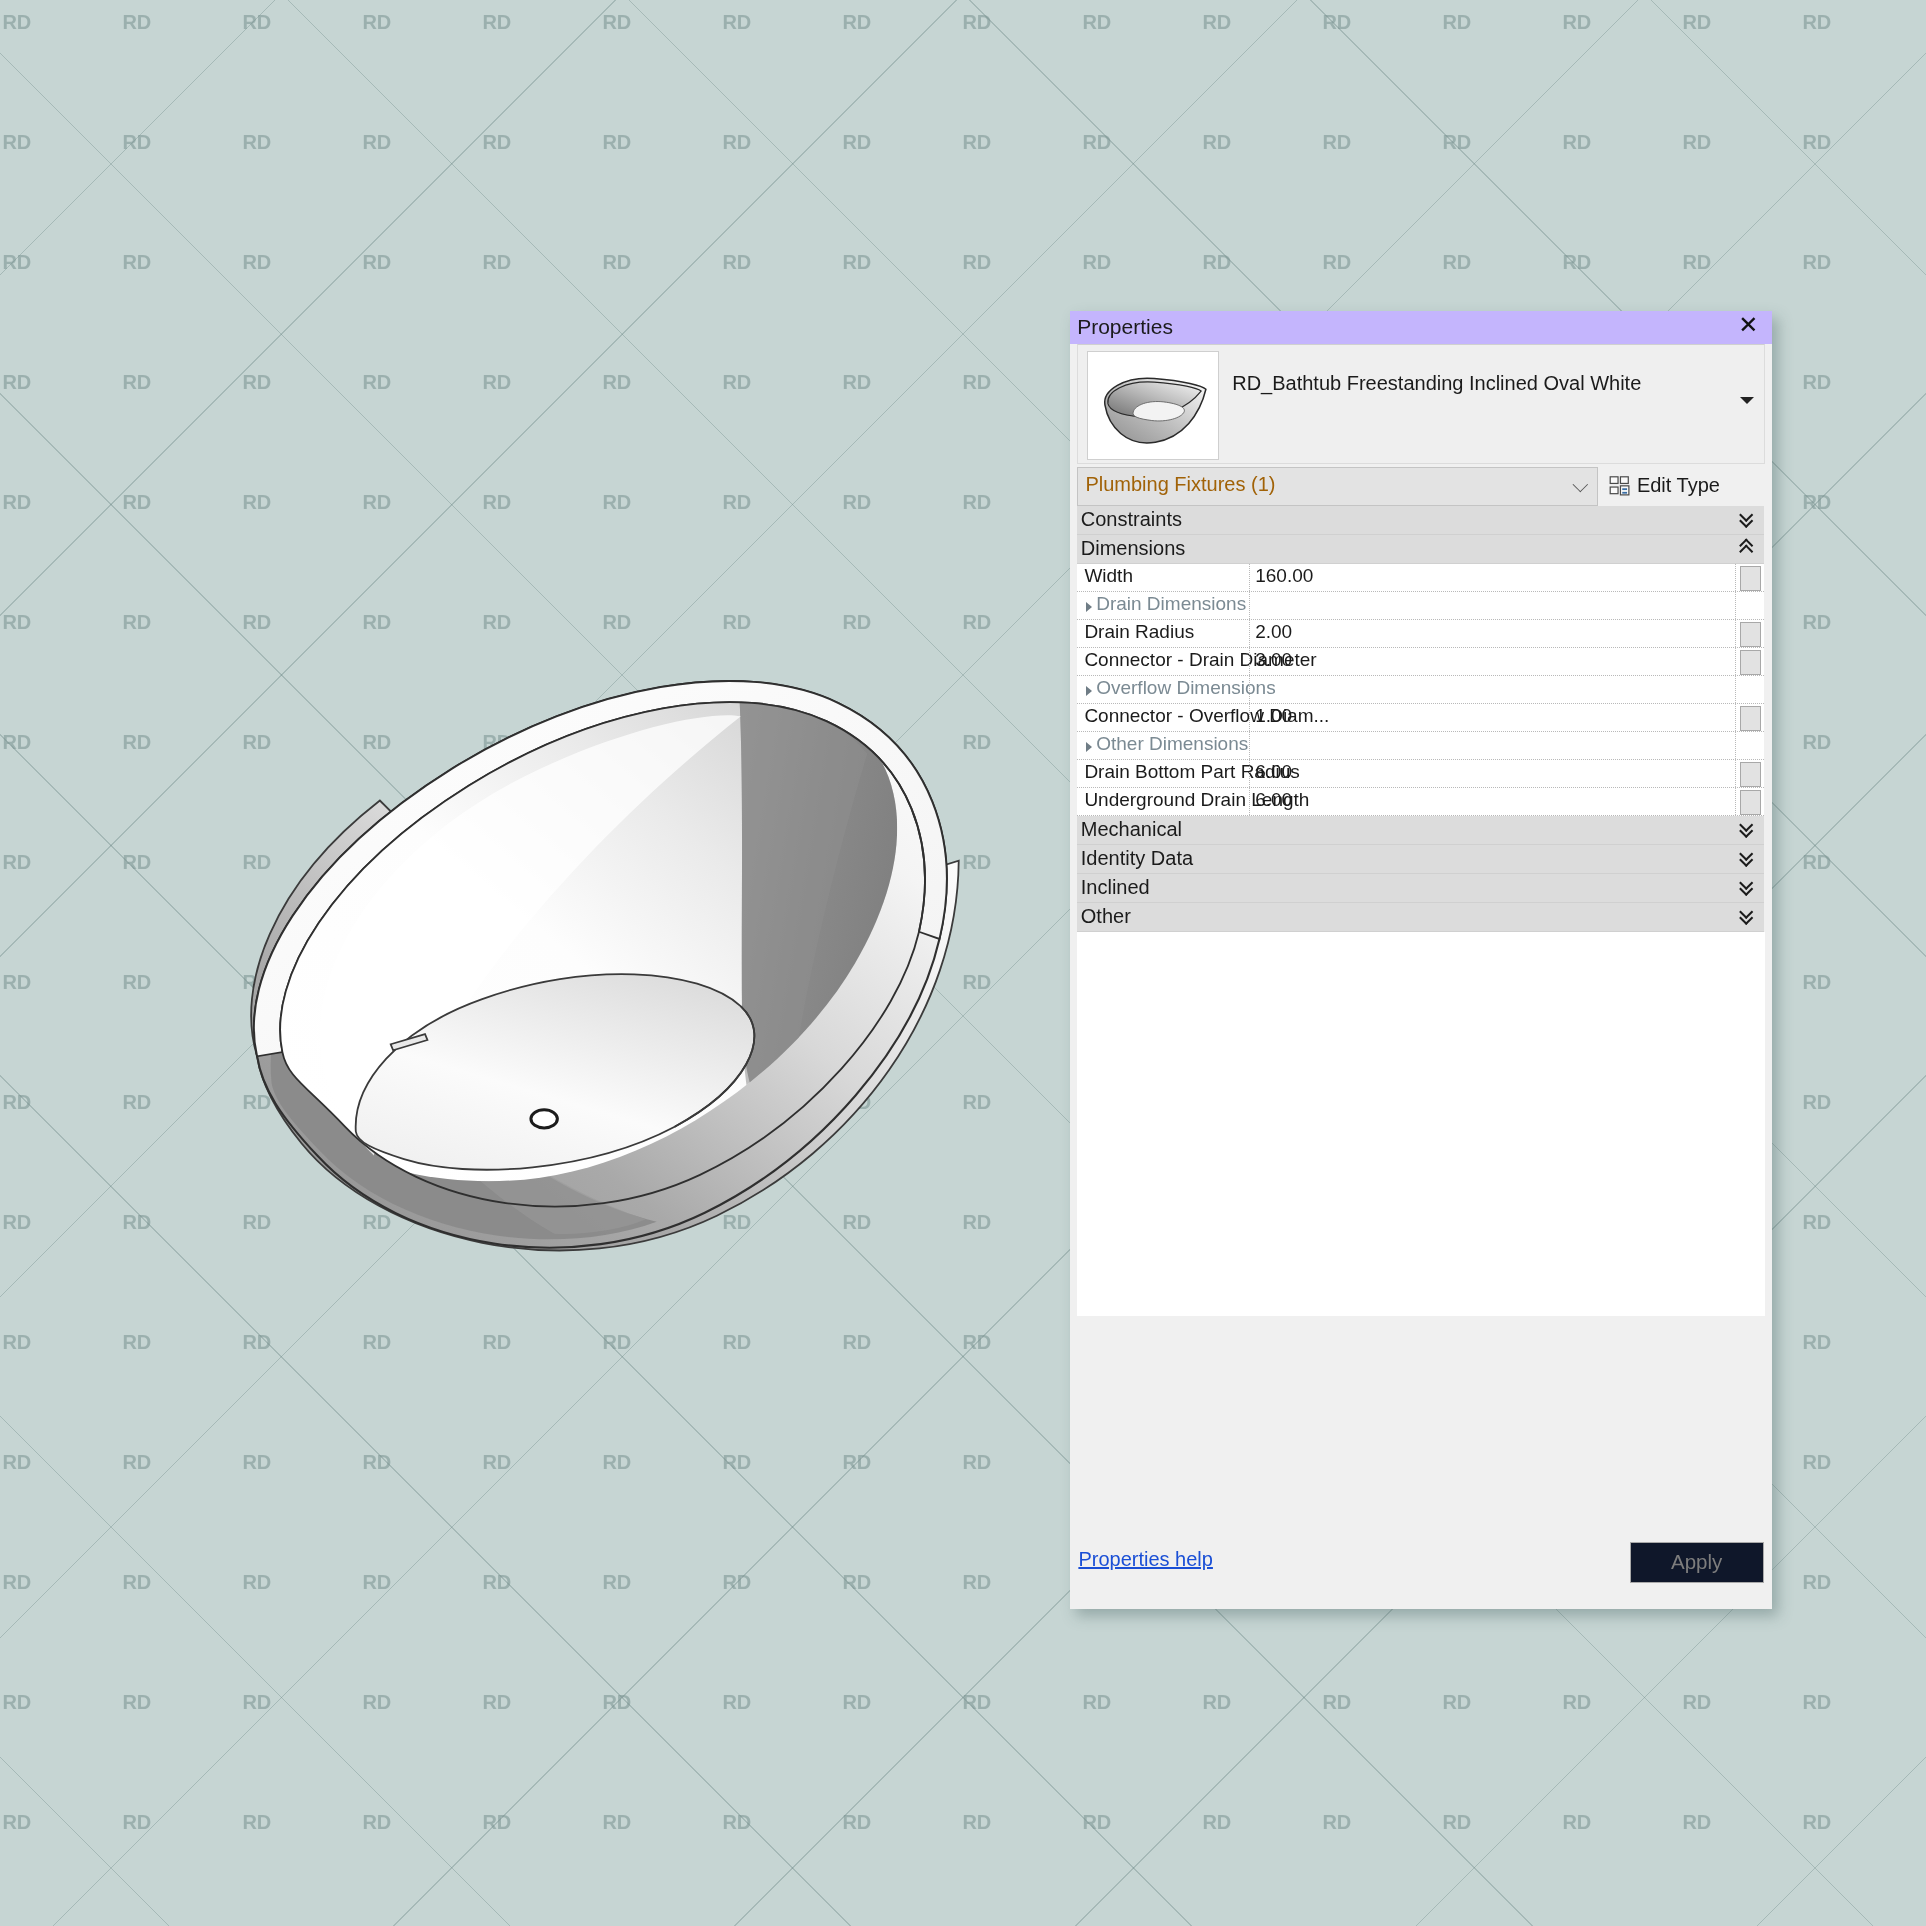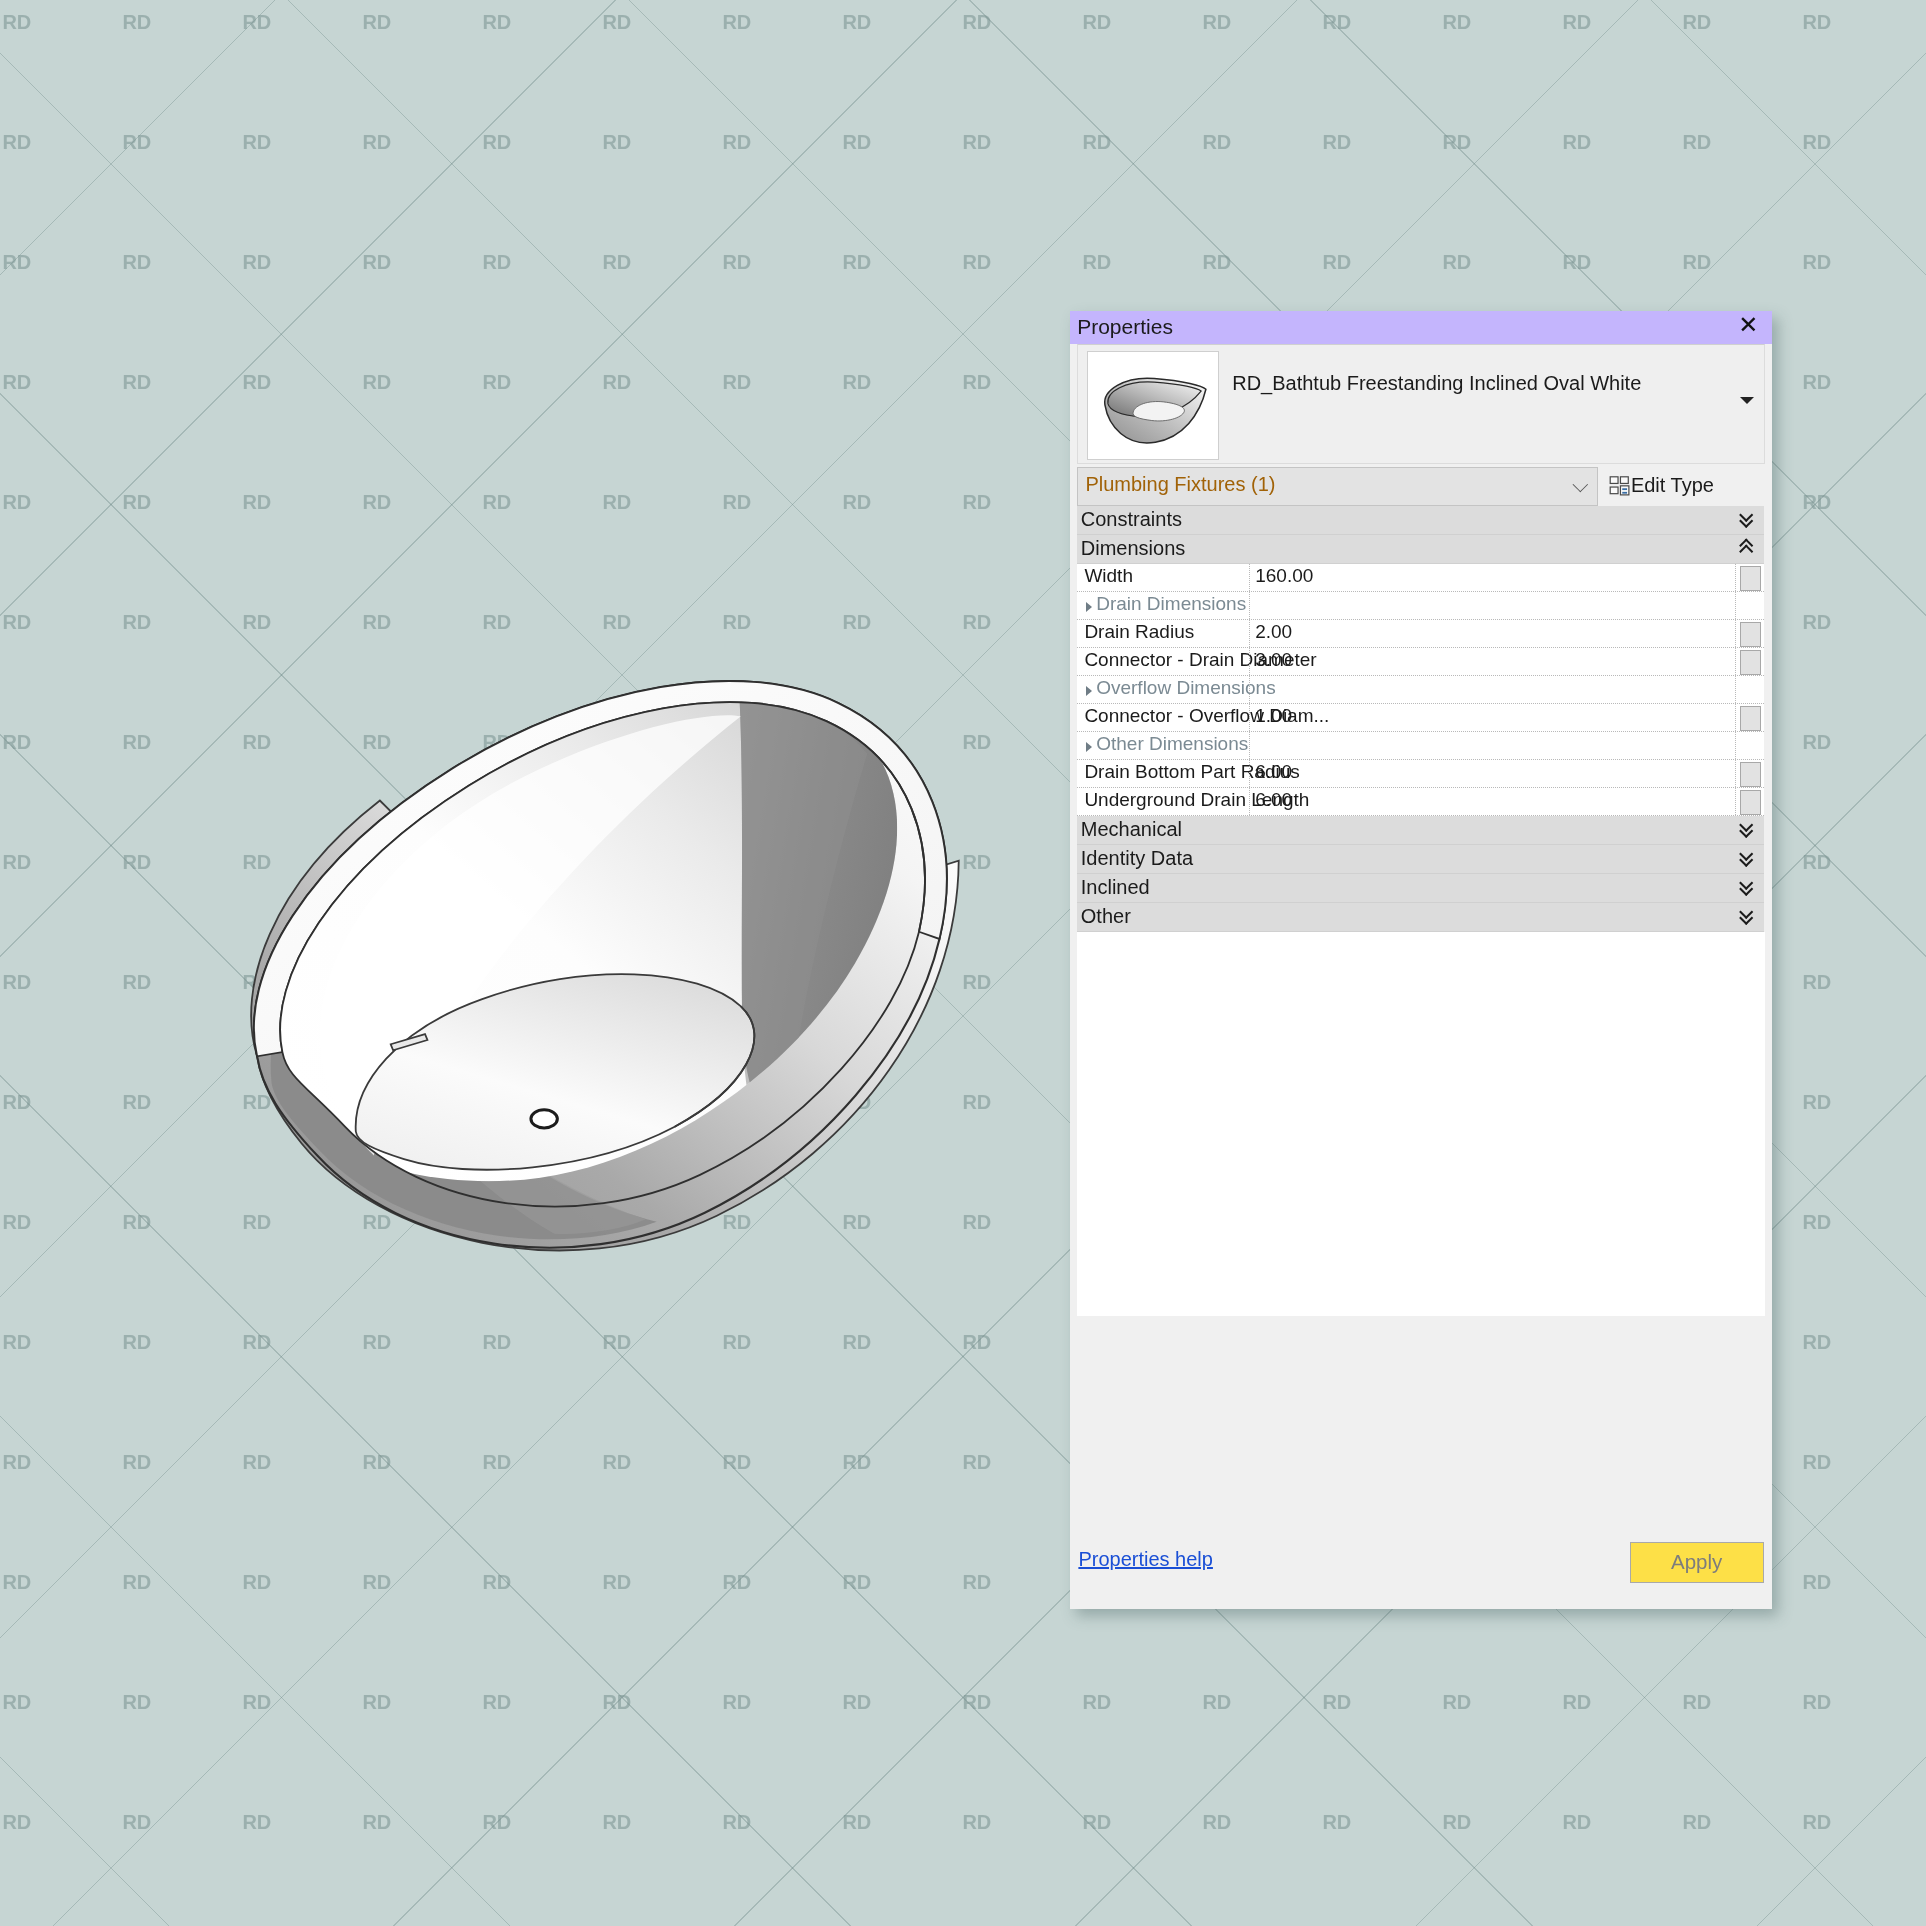--- a/index.html
+++ b/index.html
@@ -175,21 +175,21 @@
     border-bottom: 1.8px solid #555;
     transform: rotate(45deg);
   }
   .pp-edittype {
     position: absolute;
     left: 532px;
     top: 1.2px;
     height: 35px;
     display: flex;
     align-items: center;
-    gap: 0;
+    gap: 6px;
     cursor: pointer;
   }
   .pp-edittype-label {
     font-size: 20px;
     color: #1b1b1b;
     font-family: "Liberation Sans", sans-serif;
   }
 
   
   .pp-grid {
@@ -316,21 +316,21 @@
     text-decoration: underline;
     cursor: pointer;
     font-family: "Liberation Sans", sans-serif;
   }
   .pp-apply {
     position: absolute;
     right: 8.4px;
     top: 8.4px;
     width: 132px;
     height: 39px;
-    background: #fde047;
+    background: #0f172a;
     border: 0.6px solid #a9a9a9;
     color: #7d7d7d;
     font-size: 20.5px;
     line-height: 37px;
     text-align: center;
     cursor: default;
     font-family: "Liberation Sans", sans-serif;
   }
 </style>
 </head>

